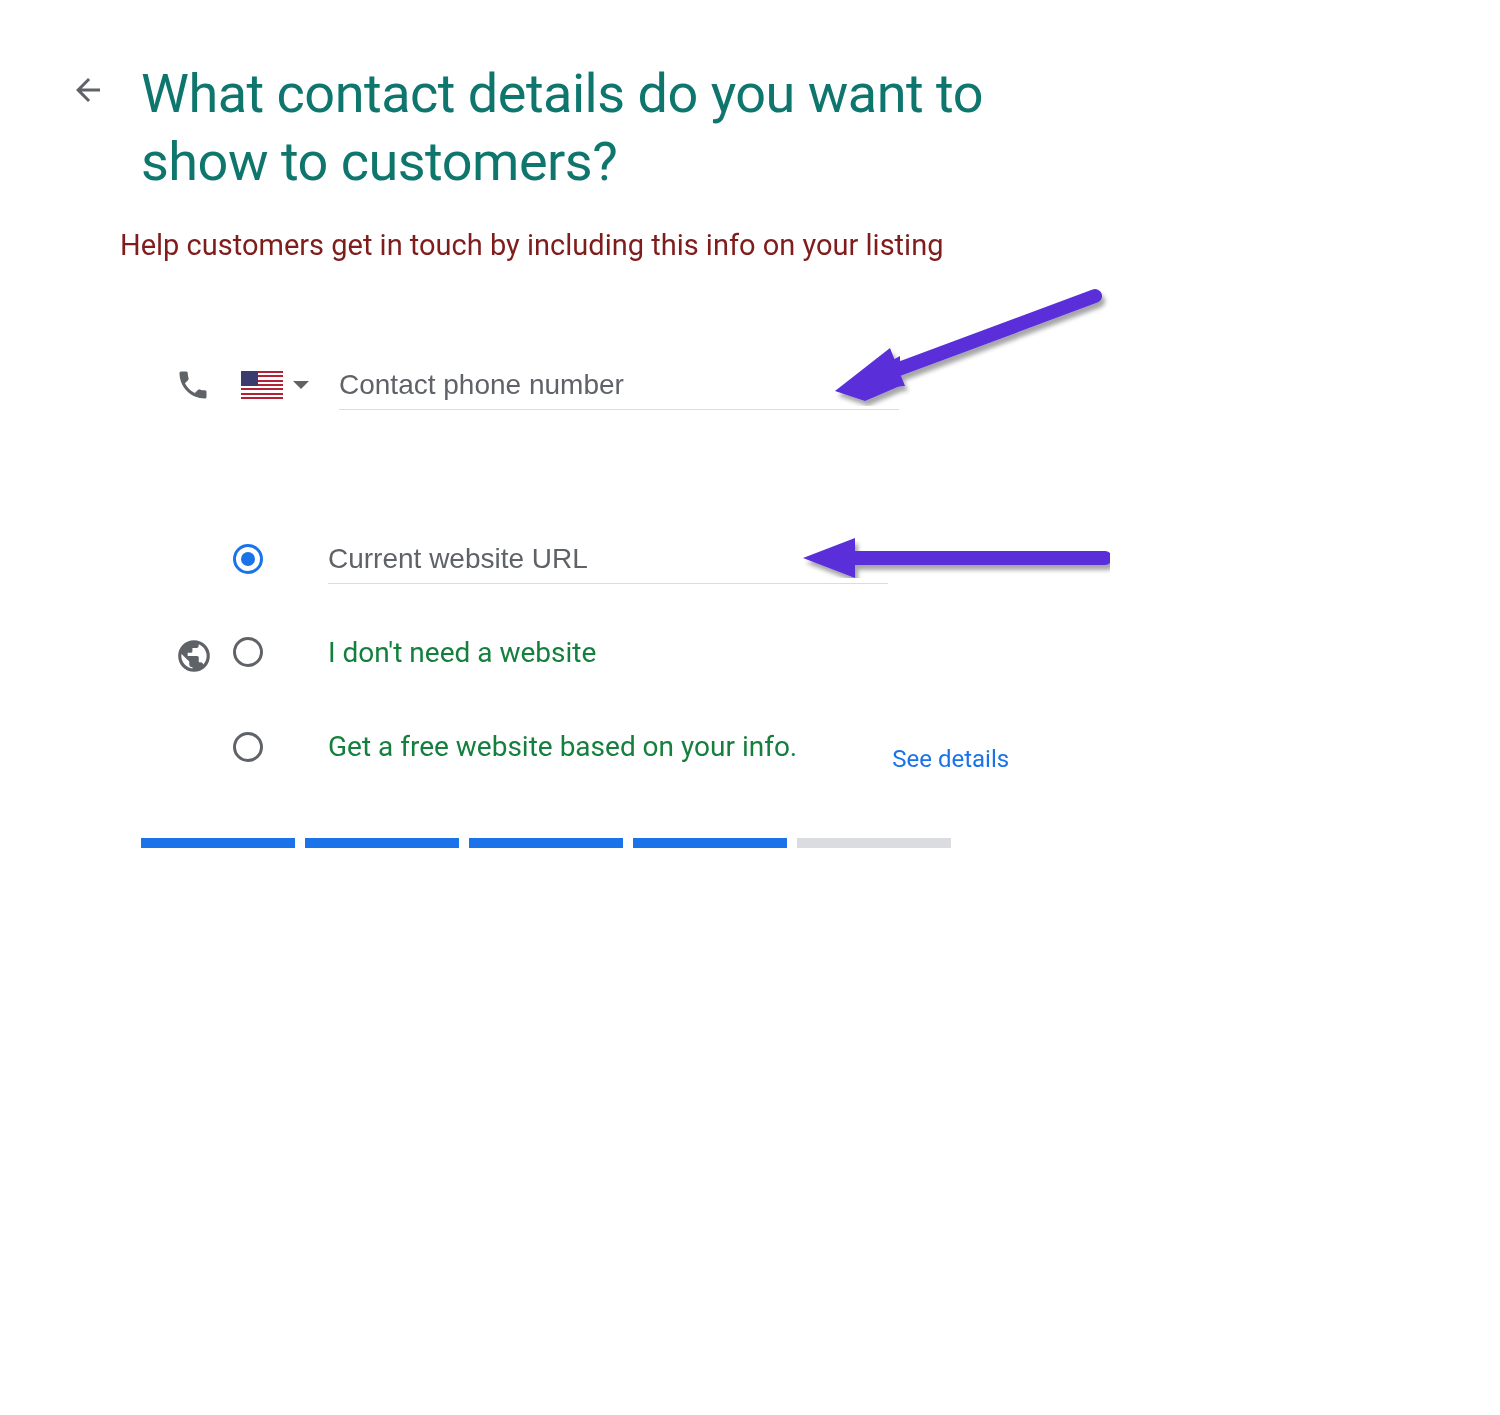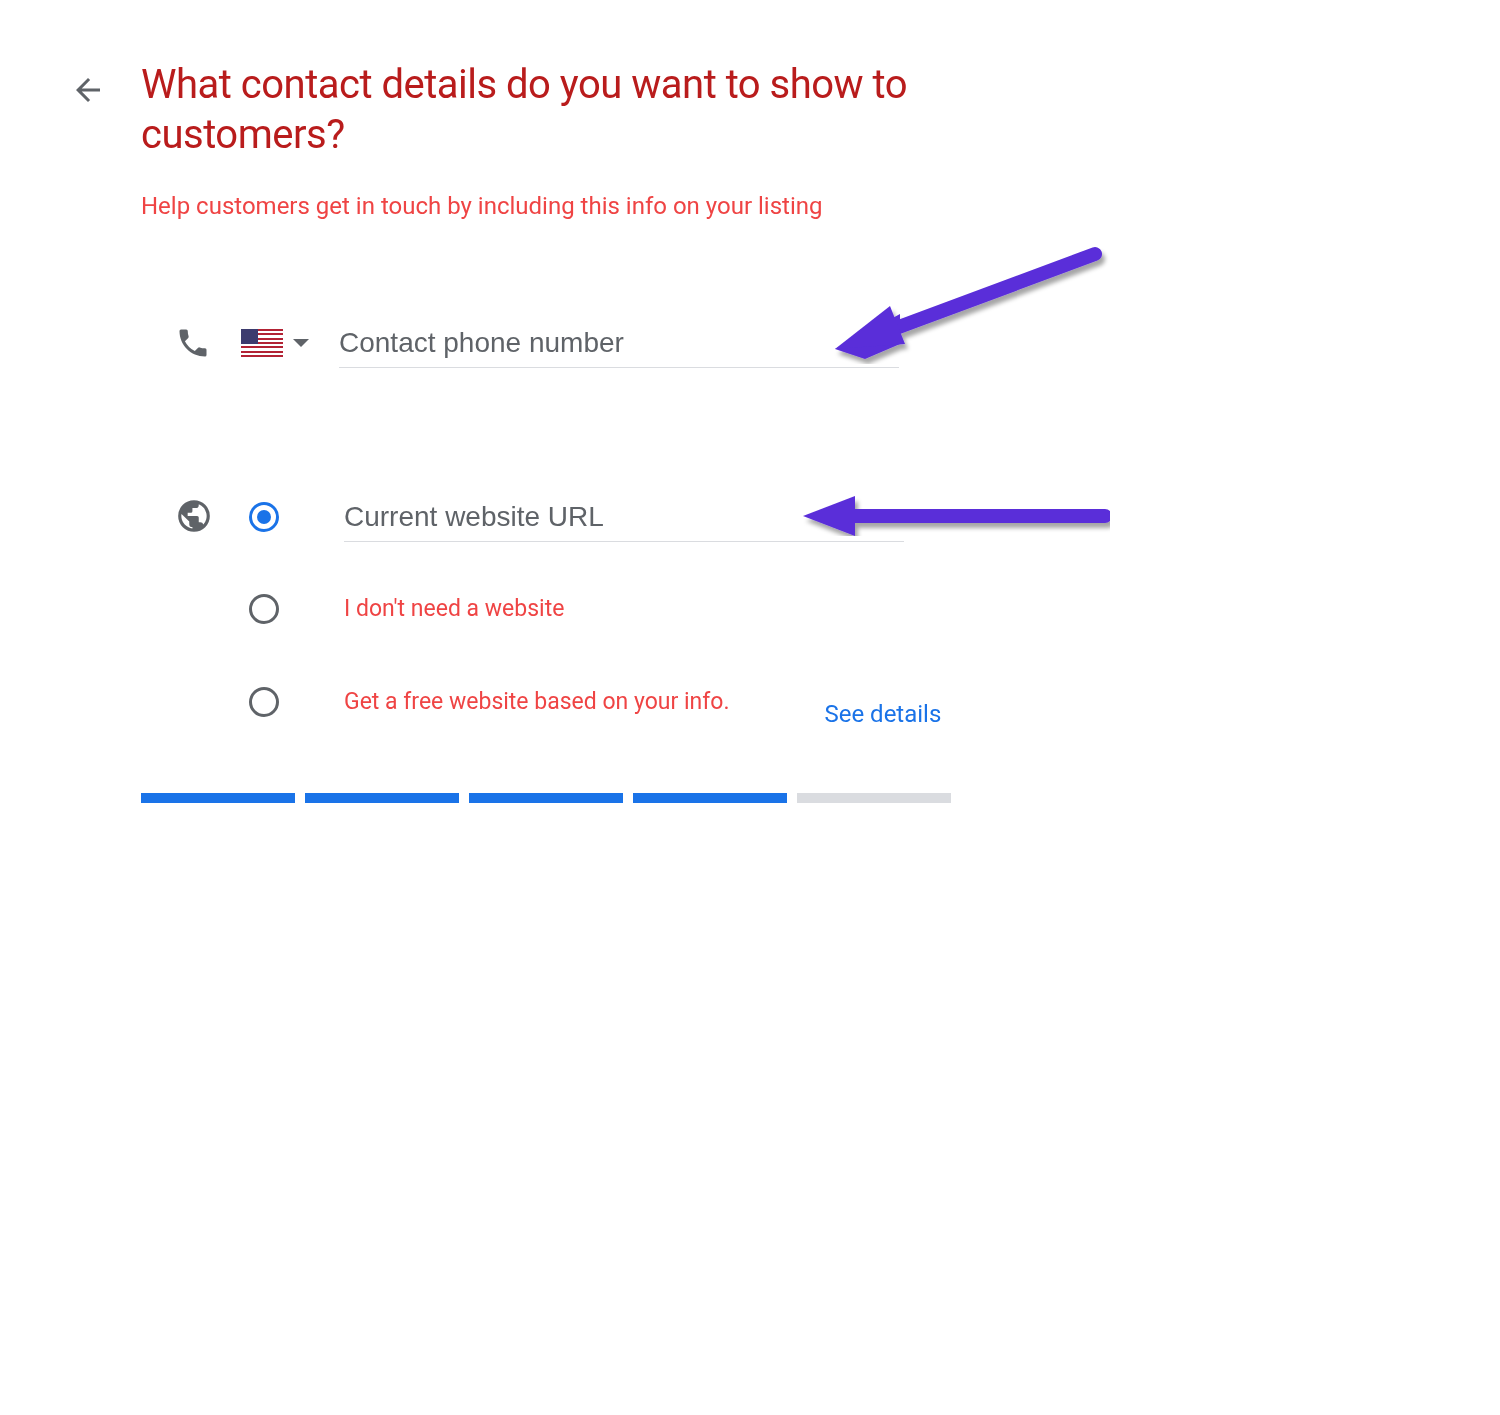--- a/index.html
+++ b/index.html
@@ -30,31 +30,31 @@
       margin-top: 12px;
       cursor: pointer;
       flex-shrink: 0;
     }
     .back-icon svg {
       width: 100%;
       height: 100%;
       fill: #5f6368;
     }
     .heading {
-      font-size: 40px;
+      font-size: 54px;
       font-weight: 400;
-      color: #b91c1c;
+      color: #0f766e;
       line-height: 1.25;
       letter-spacing: -0.5px;
     }
     .subtitle {
-      font-size: 24px;
-      color: #ef4444;
+      font-size: 29px;
+      color: #7f1d1d;
       margin-top: 30px;
-      margin-left: 71px;
+      margin-left: 50px;
       line-height: 1.4;
     }
     .form-section {
       margin-top: 95px;
       margin-left: 105px;
     }
     .phone-row {
       display: flex;
       align-items: center;
       gap: 30px;
@@ -116,23 +116,23 @@
       padding: 8px 0;
       outline: none;
       width: 560px;
       background: transparent;
     }
     .text-input::placeholder {
       color: #5f6368;
     }
     .website-row {
       display: flex;
-      align-items: flex-start;
+      align-items: center;
       margin-top: 125px;
-      gap: 30px;
+      gap: 14px;
       position: relative;
     }
     .globe-icon {
       width: 38px;
       height: 38px;
       fill: #5f6368;
       flex-shrink: 0;
       margin-top: 4px;
     }
     .radio-column {
@@ -163,22 +163,22 @@
       position: absolute;
       left: 50%;
       top: 50%;
       transform: translate(-50%, -50%);
       width: 14px;
       height: 14px;
       border-radius: 50%;
       background: #1a73e8;
     }
     .radio-label {
-      font-size: 23px;
-      color: #ef4444;
+      font-size: 28px;
+      color: #15803d;
     }
     .see-details {
       font-size: 24px;
       color: #1a73e8;
       margin-left: 95px;
       margin-top: 24px;
       cursor: pointer;
     }
     .option-col {
       display: flex;

